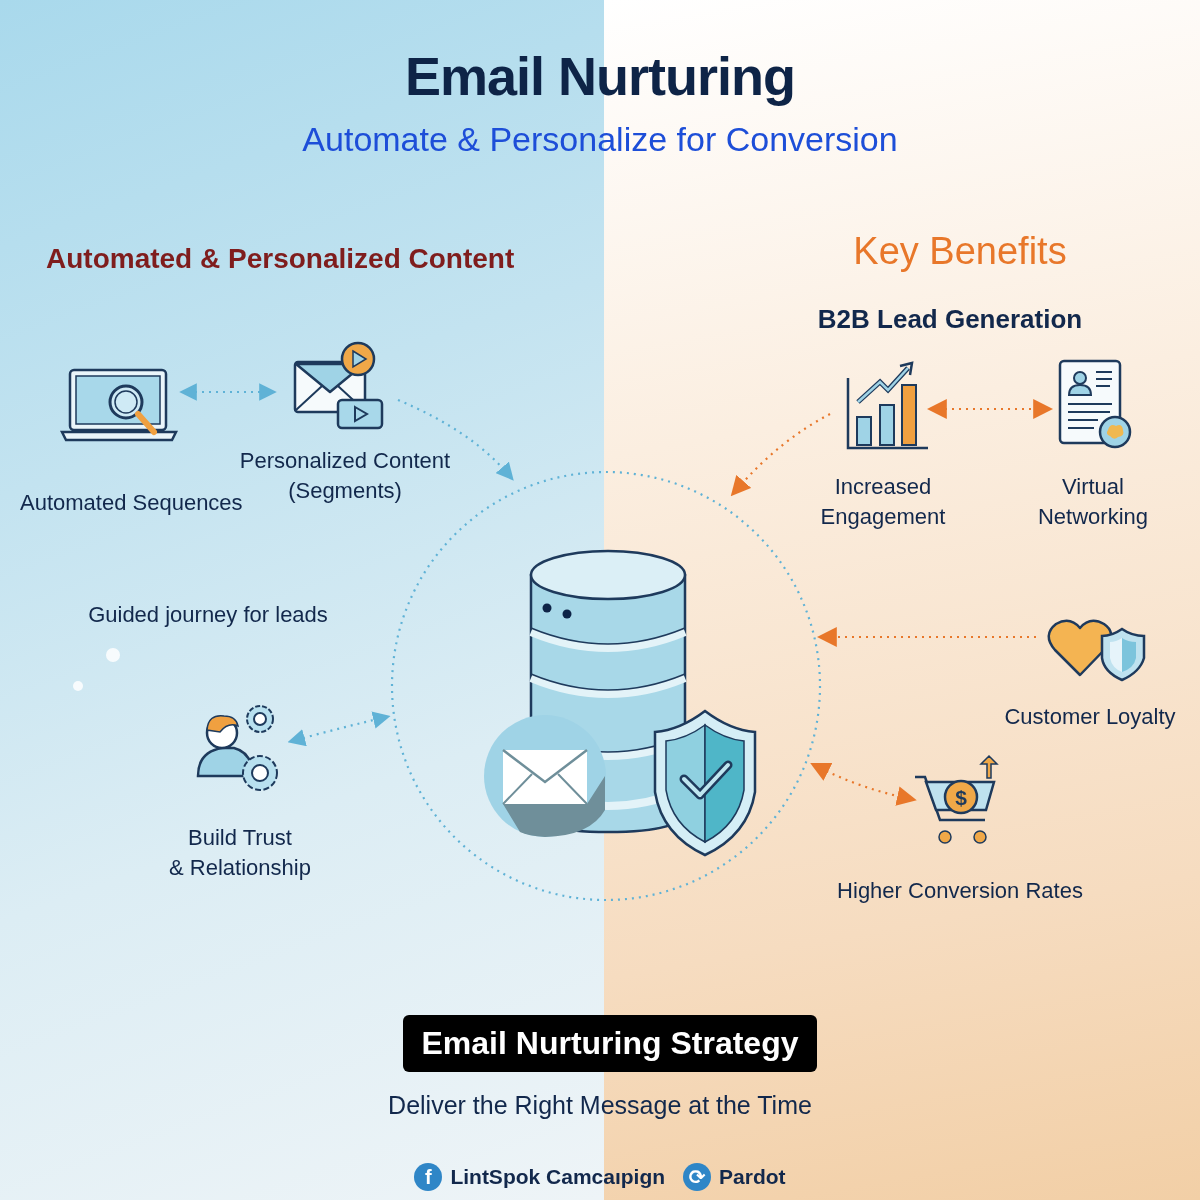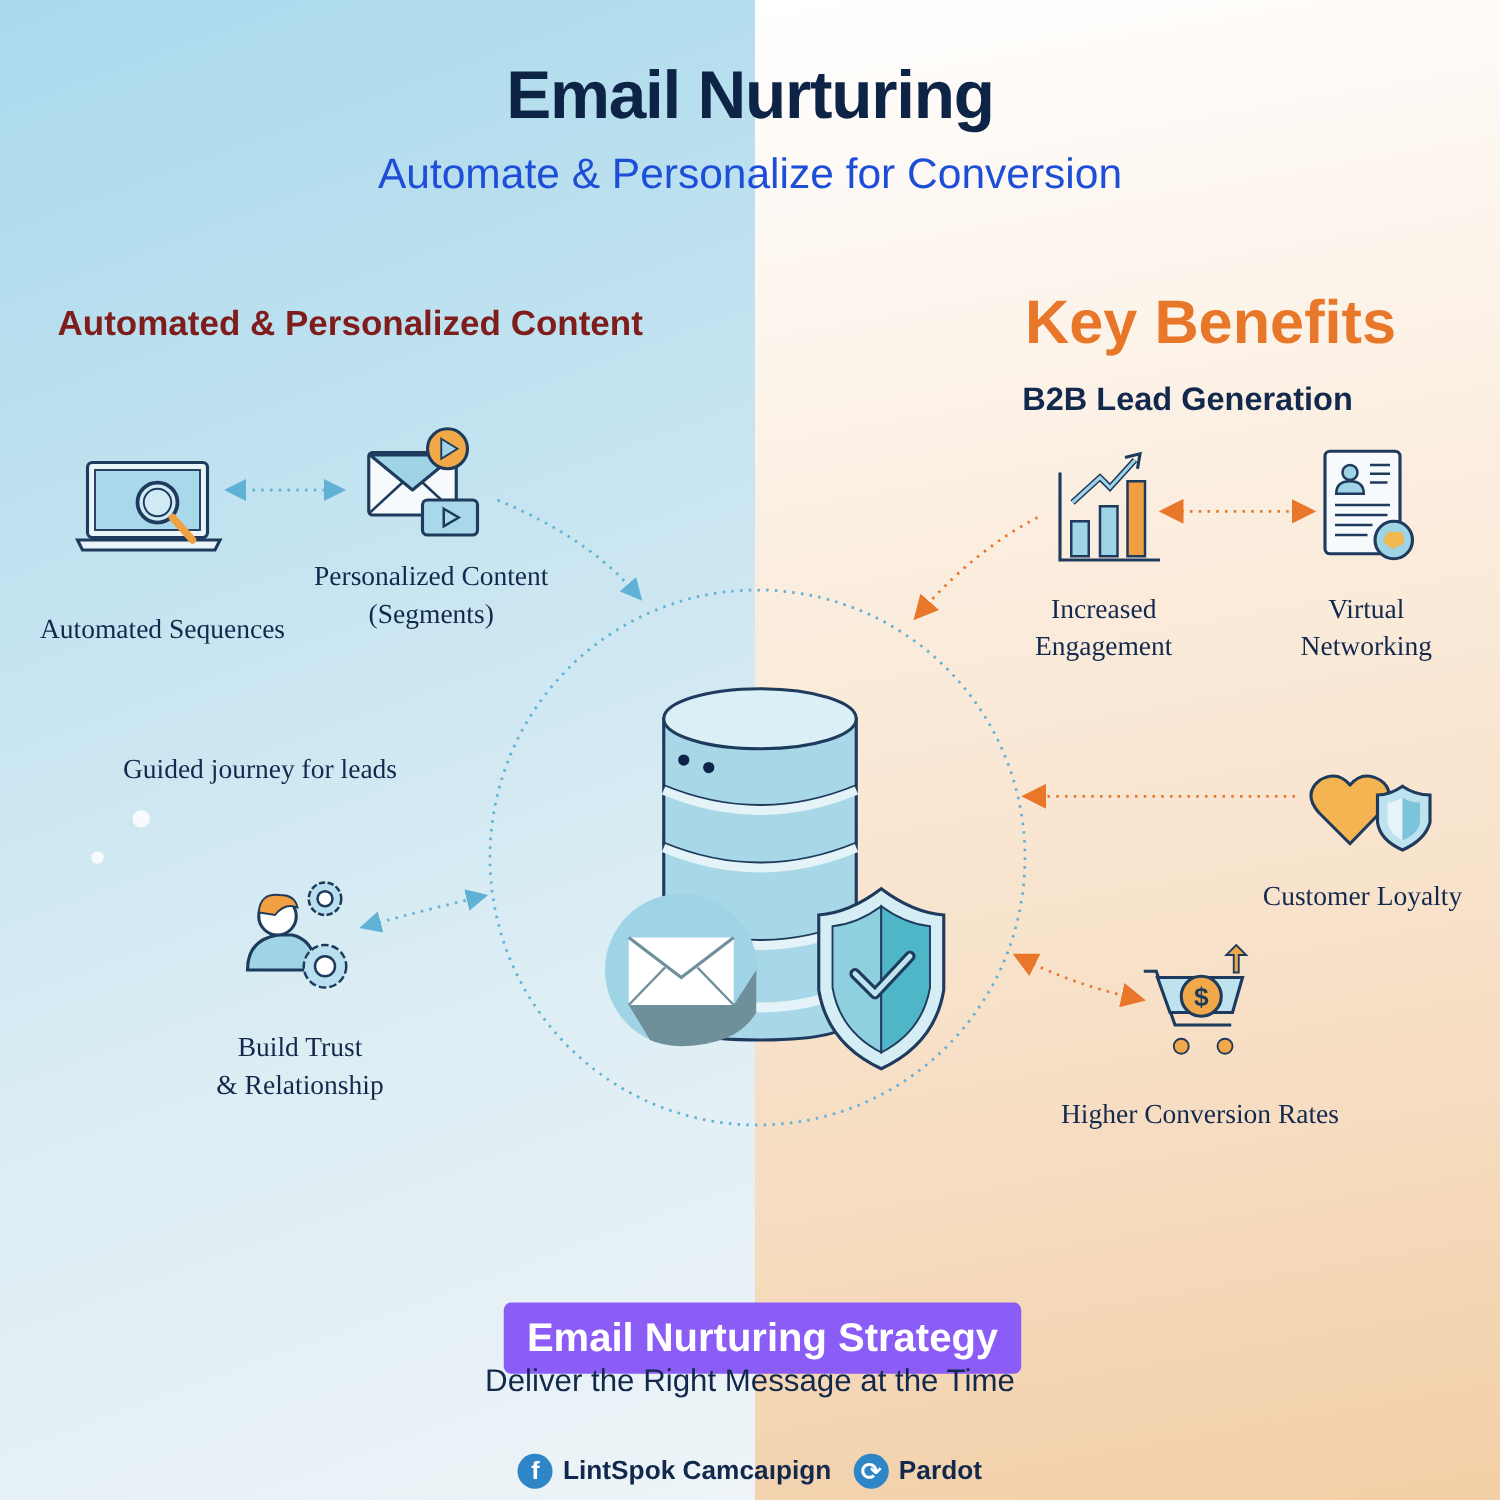--- a/index.html
+++ b/index.html
@@ -4,25 +4,25 @@
 <style>
   html,body{margin:0;padding:0;}
   body{width:1200px;height:1200px;position:relative;overflow:hidden;font-family:"Liberation Sans","DejaVu Sans",sans-serif;color:#10264a;}
   .bg-left{position:absolute;left:0;top:0;width:604px;height:1200px;background:linear-gradient(160deg,#a9d9ec 0%,#c3e3f0 35%,#dcedf4 65%,#eef4f7 100%);}
   .bg-right{position:absolute;left:604px;top:0;width:596px;height:1200px;background:linear-gradient(170deg,#ffffff 0%,#fbeee0 35%,#f6dcc0 75%,#f2cfa6 100%);}
   .abs{position:absolute;}
   .txt{white-space:nowrap;}
   .title{left:0;width:1200px;top:45px;text-align:center;font-size:54px;font-weight:bold;color:#0e2447;letter-spacing:-1px;}
   .subtitle{left:0;width:1200px;top:120px;text-align:center;font-size:34px;color:#1d4ed8;}
   .left-heading{left:46px;top:243px;font-size:28px;font-weight:bold;color:#7f1d1d;}
-  .right-heading{left:820px;width:280px;top:230px;text-align:center;font-size:49px;font-weight:bold;color:#e8772a;}
+  .right-heading{left:820px;width:280px;top:230px;text-align:center;font-size:38px;font-weight:normal;color:#e8772a;}
   .right-sub{left:800px;width:300px;top:288px;text-align:center;font-size:26px;font-weight:bold;color:#12284c;margin-top:16px;}
-  .label{font-size:22px;color:#12284c;text-align:center;line-height:30px;font-family:Liberation Serif, serif;}
+  .label{font-size:22px;color:#12284c;text-align:center;line-height:30px;}
   .svg-layer{position:absolute;left:0;top:0;width:1200px;height:1200px;}
-  .cta{left:403px;top:1042px;width:414px;height:57px;background:#8b5cf6;border-radius:6px;color:#fff;font-size:32px;font-weight:bold;text-align:center;line-height:57px;}
+  .cta{left:403px;top:1015px;width:414px;height:57px;background:#000000;border-radius:6px;color:#fff;font-size:32px;font-weight:bold;text-align:center;line-height:57px;}
   .tagline{left:0;width:1200px;top:1091px;text-align:center;font-size:25px;color:#12284c;}
   .footer{left:0;width:1200px;top:1163px;display:flex;justify-content:center;align-items:center;gap:8px;font-size:21px;font-weight:bold;color:#12284c;}
   .footer .logo{width:28px;height:28px;border-radius:50%;background:#2f86c7;color:#fff;font-weight:bold;font-size:20px;display:flex;align-items:center;justify-content:center;}
   .footer .brand2{margin-left:10px;}
 </style>
 </head>
 <body>
 
 <div class="bg-left"></div>
 <div class="bg-right"></div>

